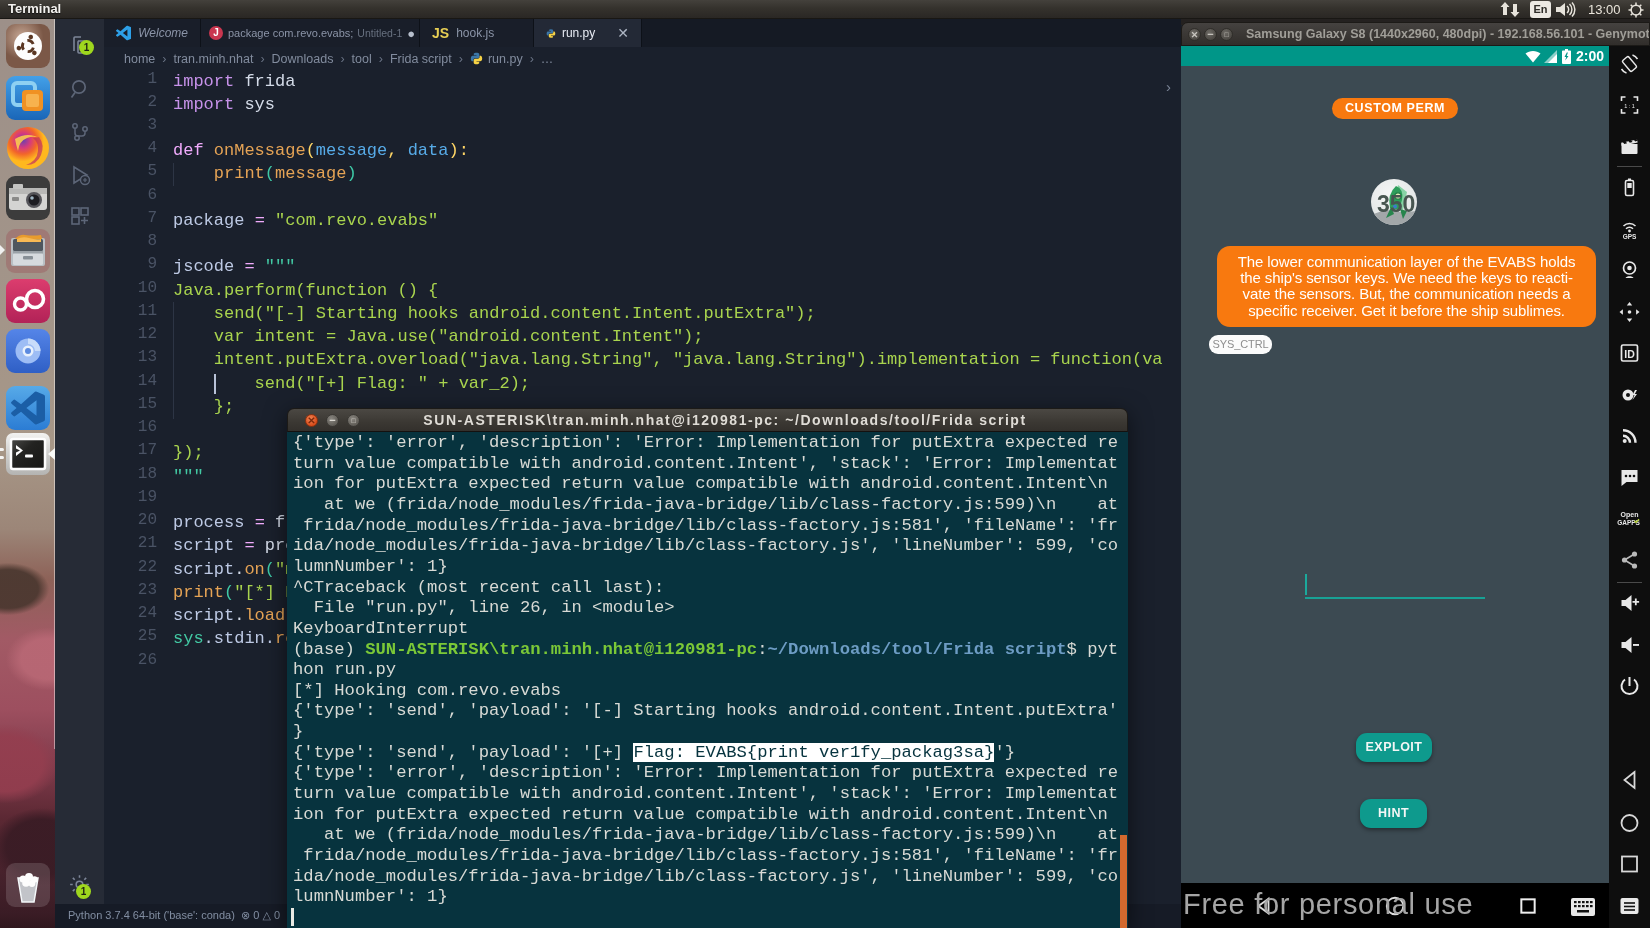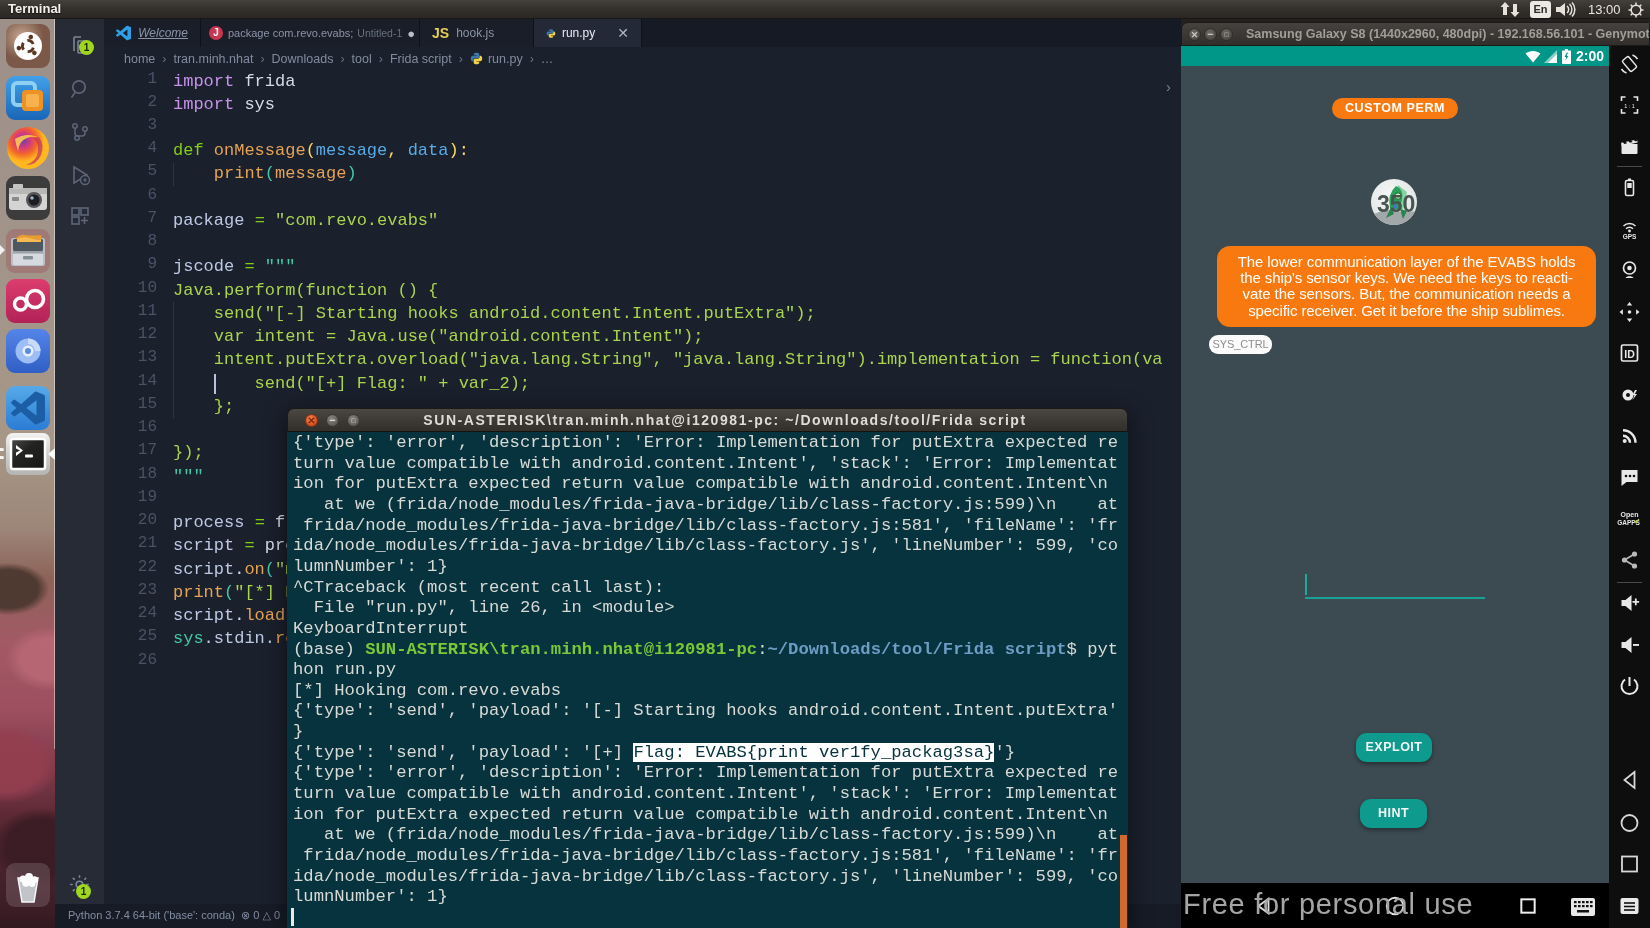--- a/index.html
+++ b/index.html
@@ -30,21 +30,21 @@
 .tab { height:28px; display:flex; align-items:center; padding:0 12px; border-right:1px solid #0d1118; color:#8b94a7; font-size:12px; background:#191e29; white-space:nowrap; }
 .tab.active { background:#232936; color:#e8ecf4; }
 #breadcrumb { position:absolute; left:49px; top:28px; width:1077px; height:23px; color:#828c9e; font-size:12.5px; display:flex; align-items:center; }
 #breadcrumb .sep { color:#6a7486; padding:0 7px; }
 #editor { position:absolute; left:49px; top:50.5px; width:1077px; height:834px; }
 .cl { position:absolute; left:0; height:23.24px; line-height:23.24px; font-family:"Liberation Mono", monospace; font-size:17px; white-space:pre; color:#c3cee3; }
 .ln { position:absolute; width:53px; text-align:right; color:#4a5365; font-family:"Liberation Mono", monospace; font-size:16px; }
 #statusbar { position:absolute; left:0; top:885px; width:1126px; height:24px; background:#161b26; color:#828ea2; font-size:11px; }
 
 
-.k{color:#c792ea}.r{color:#84cc16}.fn{color:#e5a355}.y{color:#ffd666}.b{color:#57abe8}
+.k{color:#c792ea}.r{color:#f0abfc}.fn{color:#e5a355}.y{color:#ffd666}.b{color:#57abe8}
 .t{color:#3ec9a7}.s{color:#a9d44e}.tg{color:#43c9a4}.v{color:#bdc9e4}.w{color:#d4dbe8}
 
 
 #term { left:287px; top:408px; width:841px; height:520px; z-index:20; box-shadow:0 5px 22px rgba(0,0,0,0.55); border-radius:7px 7px 0 0; }
 #termbar { position:absolute; left:0; top:0; width:841px; height:24px; background:linear-gradient(180deg,#4b4843 0%,#3b3833 60%,#33302c 100%); border-radius:7px 7px 0 0; border:1px solid #1c1a17; border-bottom:1px solid #14110f; }
 #termbar .title { position:absolute; left:35px; right:0; top:3px; text-align:center; color:#dfdcd6; font-size:14px; font-weight:bold; letter-spacing:1.55px; }
 #termbody { position:absolute; left:0; top:24px; width:841px; height:620px; background:#07333e; }
 .tl { position:absolute; left:6px; height:20.65px; line-height:20.65px; font-family:"Liberation Mono", monospace; font-size:17.2px; white-space:pre; color:#d8dad5; }
 .g { color:#7bc837; font-weight:bold; }
 .bl { color:#6d9cc4; font-weight:bold; }
@@ -261,21 +261,21 @@
         </svg>
       <svg style="position:absolute;left:12px;top:853px;" width="25" height="25" viewBox="0 0 24 24">
           <g fill="none" stroke="#7d8698" stroke-width="1.5">
             <circle cx="12" cy="12" r="3.2"></circle>
             <path d="M12 5.5V3M12 21v-2.5M18.5 12H21M3 12h2.5M16.6 7.4l1.8-1.8M5.6 18.4l1.8-1.8M16.6 16.6l1.8 1.8M5.6 5.6l1.8 1.8"></path>
           </g>
         </svg>
       <div style="position:absolute;left:21px;top:865px;width:15px;height:15px;border-radius:50%;background:#9fd71e;color:#1d2313;font-size:10px;font-weight:bold;text-align:center;line-height:15px;">1</div>
     </div>
     <div id="tabbar">
-      <div class="tab" style="width:97px;text-decoration:underline;">
+      <div class="tab" style="width:97px;">
           <svg width="16" height="16" viewBox="0 0 100 100" style="margin-right:7px;">
             <path fill="#2da0e8" d="M96.5 10.7L75.8 2.3a6.2 6.2 0 0 0-7.1 1.2L29.5 39.2 12.4 26.2a4.2 4.2 0 0 0-5.3.2L1.6 31.5a4.2 4.2 0 0 0 0 6.2L16.4 50 1.6 62.3a4.2 4.2 0 0 0 0 6.2l5.5 5a4.2 4.2 0 0 0 5.3.3l17.1-13 39.2 35.7a6.2 6.2 0 0 0 7.1 1.2l20.7-8.4A6.2 6.2 0 0 0 100 83.3V16.7a6.2 6.2 0 0 0-3.5-6zM75 72.5L45.2 50 75 27.5z"></path>
           </svg>
           <span style="font-style:italic;">Welcome</span>
         </div>
       <div class="tab" style="width:219px;padding:0 8px;font-size:11px;overflow:hidden;">
           <span style="flex:none;display:inline-block;width:14px;height:14px;border-radius:50%;background:#c9364f;color:#fff;font-size:10px;font-weight:bold;text-align:center;line-height:14px;margin-right:5px;">J</span>
           <span style="flex:none;">package com.revo.evabs;</span>
           <span style="flex:none;color:#67707f;margin-left:4px;font-size:10.5px;">Untitled-1</span>
           <span style="flex:none;color:#b7bfcc;font-size:13px;margin-left:5px;">●</span>

